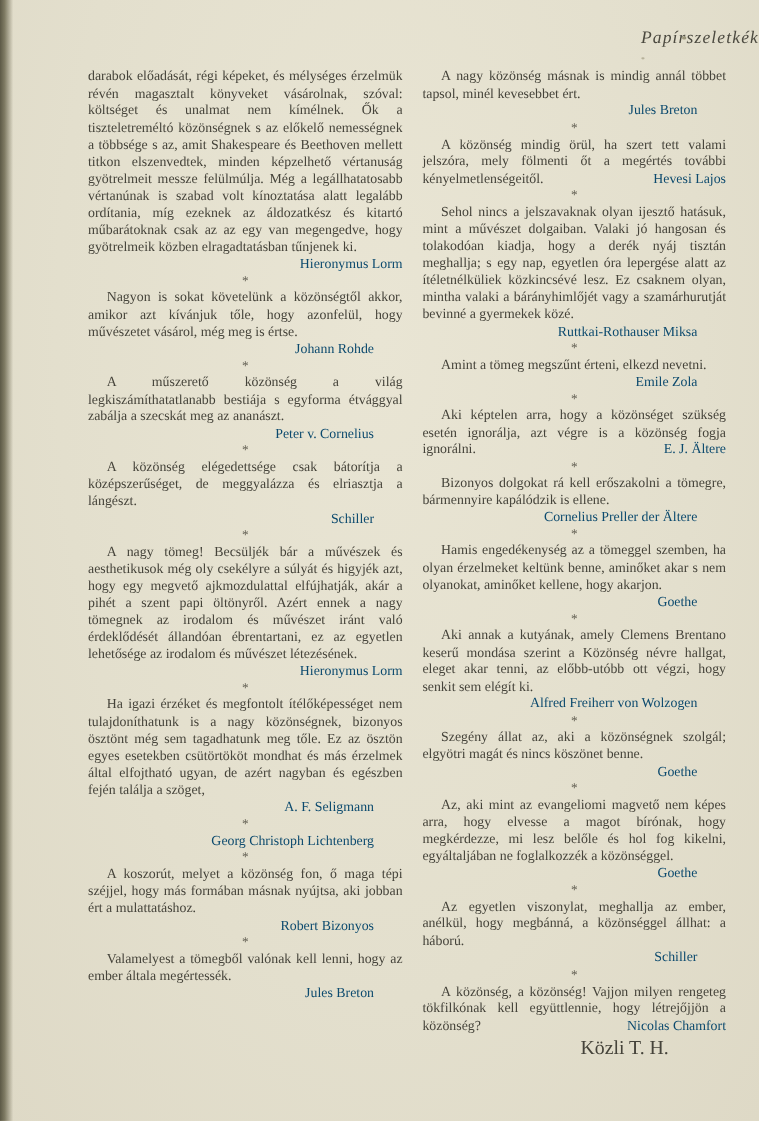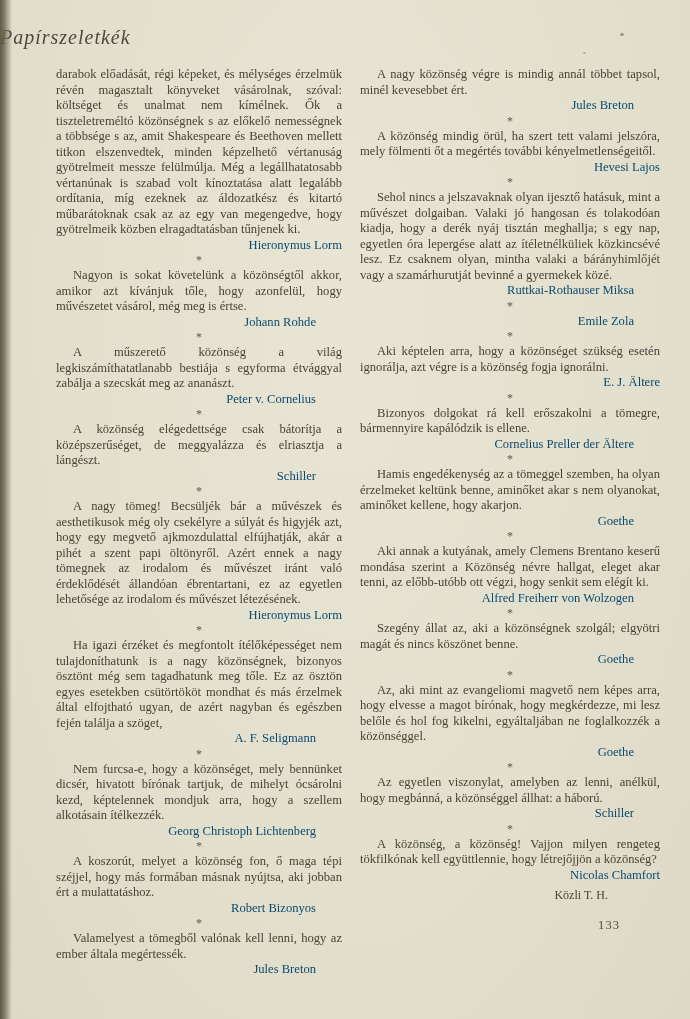--- a/index.html
+++ b/index.html
@@ -14,41 +14,41 @@
   }
   .gutter-edge{
     position:absolute;left:0;top:0;bottom:0;width:12px;
     background:linear-gradient(to right,#45422f 0%,#6e6a52 35%,rgba(110,106,82,0) 100%);
     opacity:.85;
   }
   .speck{position:absolute;border-radius:50%;background:#8a8468;}
   .speck.s1{width:4px;height:3px;left:620px;top:33px;opacity:.8;}
   .speck.s2{width:3px;height:2px;left:583px;top:52px;opacity:.5;}
   .page-header{
-    margin:26px 0 18px 0;text-align:left;
-    font-style:italic;font-size:20px;letter-spacing:1px;color:#4c4a40;
+    margin:26px 0 18px 0;text-align:right;
+    font-style:italic;font-size:16px;letter-spacing:1px;color:#4c4a40;
   }
   .columns{
-    display:flex;gap:18px;padding:0 30px 0 56px;box-sizing:border-box;
+    display:flex;gap:18px;padding:0 30px 0 56px;box-sizing:border-box;margin-left:24px;
   }
   .col{font-size:12.6px;line-height:15.5px;text-align:justify;}
   .col.left{width:286px;flex:none;}
   .col.right{flex:1;min-width:0;}
   .quote{margin:0;}
   .quote-text{margin:0;text-indent:17px;overflow:hidden;}
   .quote.no-indent .quote-text{text-indent:0;}
   .quote-author{white-space:nowrap;color:#0c4a6e;}
   .quote-author.inline{float:right;margin-left:10px;}
   .quote-author.own{display:block;text-align:right;text-indent:0;padding-right:26px;}
   .sep{
     text-align:center;font-size:12px;line-height:15px;height:15px;
     color:#5a574b;letter-spacing:0;
   }
   .col-footer{
-    margin-top:5px;text-align:right;padding-right:52px;font-size:12px;line-height:15.5px;
+    margin-top:5px;text-align:right;padding-right:52px;font-size:18px;line-height:15.5px;
   }
   .page-number{
     margin-top:14px;text-align:right;padding-right:40px;
     font-size:12.6px;letter-spacing:1px;color:#4c4a40;
   }
 </style>
 </head>
 <body>
 
 <div class="gutter-edge"></div>
@@ -77,46 +77,46 @@
 <div class="sep">*</div>
   <div class="quote">
     <p class="quote-text"><span class="quote-body">A nagy tömeg! Becsüljék bár a művészek és aesthetikusok még oly csekélyre a súlyát és higyjék azt, hogy egy megvető ajkmozdulattal elfújhatják, akár a pihét a szent papi öltönyről. Azért ennek a nagy tömegnek az irodalom és művészet iránt való érdeklődését állandóan ébrentartani, ez az egyetlen lehetősége az irodalom és művészet létezésének.</span><span class="quote-author inline">Hieronymus Lorm</span></p>
   </div>
 <div class="sep">*</div>
   <div class="quote">
     <p class="quote-text"><span class="quote-body">Ha igazi érzéket és megfontolt ítélőképességet nem tulajdoníthatunk is a nagy közönségnek, bizonyos ösztönt még sem tagadhatunk meg tőle. Ez az ösztön egyes esetekben csütörtököt mondhat és más érzelmek által elfojtható ugyan, de azért nagyban és egészben fején találja a szöget,</span><span class="quote-author own">A. F. Seligmann</span></p>
   </div>
 <div class="sep">*</div>
   <div class="quote">
-    <p class="quote-text"><span class="quote-body">Nem furcsa-e, hogy a közönséget, mely bennünket dicsér, hivatott bírónak tartjuk, de mihelyt ócsárolni kezd, képtelennek mondjuk arra, hogy a szellem alkotásain ítélkezzék.</span><span class="quote-author own">Georg Christoph Lichtenberg</span></p>
+    <p class="quote-text"><span class="quote-author own">Georg Christoph Lichtenberg</span></p>
   </div>
 <div class="sep">*</div>
   <div class="quote">
     <p class="quote-text"><span class="quote-body">A koszorút, melyet a közönség fon, ő maga tépi széjjel, hogy más formában másnak nyújtsa, aki jobban ért a mulattatáshoz.</span><span class="quote-author own">Robert Bizonyos</span></p>
   </div>
 <div class="sep">*</div>
   <div class="quote">
     <p class="quote-text"><span class="quote-body">Valamelyest a tömegből valónak kell lenni, hogy az ember általa megértessék.</span><span class="quote-author own">Jules Breton</span></p>
   </div>
 </div>
   <div class="col right" id="right-col">
   <div class="quote">
-    <p class="quote-text"><span class="quote-body">A nagy közönség végre is mindig annál többet tapsol, minél kevesebbet ért.</span><span class="quote-author own">Jules Breton</span></p>
+    <p class="quote-text"><span class="quote-body">A nagy közönség másnak is mindig annál többet tapsol, minél kevesebbet ért.</span><span class="quote-author own">Jules Breton</span></p>
   </div>
 <div class="sep">*</div>
   <div class="quote">
     <p class="quote-text"><span class="quote-body">A közönség mindig örül, ha szert tett valami jelszóra, mely fölmenti őt a megértés további kényelmetlenségeitől.</span><span class="quote-author inline">Hevesi Lajos</span></p>
   </div>
 <div class="sep">*</div>
   <div class="quote">
     <p class="quote-text"><span class="quote-body">Sehol nincs a jelszavaknak olyan ijesztő hatásuk, mint a művészet dolgaiban. Valaki jó hangosan és tolakodóan kiadja, hogy a derék nyáj tisztán meghallja; s egy nap, egyetlen óra lepergése alatt az ítéletnélküliek közkincsévé lesz. Ez csaknem olyan, mintha valaki a bárányhimlőjét vagy a szamárhurutját bevinné a gyermekek közé.</span><span class="quote-author own">Ruttkai-Rothauser Miksa</span></p>
   </div>
 <div class="sep">*</div>
   <div class="quote">
-    <p class="quote-text"><span class="quote-author own">Emile Zola</span></p>
+    <p class="quote-text"><span class="quote-body">Amint a tömeg megszűnt érteni, elkezd nevetni.</span><span class="quote-author own">Emile Zola</span></p>
   </div>
 <div class="sep">*</div>
   <div class="quote">
     <p class="quote-text"><span class="quote-body">Aki képtelen arra, hogy a közönséget szükség esetén ignorálja, azt végre is a közönség fogja ignorálni.</span><span class="quote-author inline">E. J. Ältere</span></p>
   </div>
 <div class="sep">*</div>
   <div class="quote">
     <p class="quote-text"><span class="quote-body">Bizonyos dolgokat rá kell erőszakolni a tömegre, bármennyire kapálódzik is ellene.</span><span class="quote-author own">Cornelius Preller der Ältere</span></p>
   </div>
 <div class="sep">*</div>
@@ -130,22 +130,21 @@
 <div class="sep">*</div>
   <div class="quote">
     <p class="quote-text"><span class="quote-body">Szegény állat az, aki a közönségnek szolgál; elgyötri magát és nincs köszönet benne.</span><span class="quote-author own">Goethe</span></p>
   </div>
 <div class="sep">*</div>
   <div class="quote">
     <p class="quote-text"><span class="quote-body">Az, aki mint az evangeliomi magvető nem képes arra, hogy elvesse a magot bírónak, hogy megkérdezze, mi lesz belőle és hol fog kikelni, egyáltaljában ne foglalkozzék a közönséggel.</span><span class="quote-author own">Goethe</span></p>
   </div>
 <div class="sep">*</div>
   <div class="quote">
-    <p class="quote-text"><span class="quote-body">Az egyetlen viszonylat, amelyben az lenni, anélkül, hogy megbánná, a közönséggel állhat: a háború.</span><span class="quote-author own">Schiller</span></p>
+    <p class="quote-text"><span class="quote-body">Az egyetlen viszonylat, meghallja az ember, anélkül, hogy megbánná, a közönséggel állhat: a háború.</span><span class="quote-author own">Schiller</span></p>
   </div>
 <div class="sep">*</div>
   <div class="quote">
     <p class="quote-text"><span class="quote-body">A közönség, a közönség! Vajjon milyen rengeteg tökfilkónak kell együttlennie, hogy létrejőjjön a közönség?</span><span class="quote-author inline">Nicolas Chamfort</span></p>
   </div>
 <div class="col-footer">Közli T. H.</div>
-      <div class="page-number">133</div>
     </div>
 </div>
 
 </body></html>

